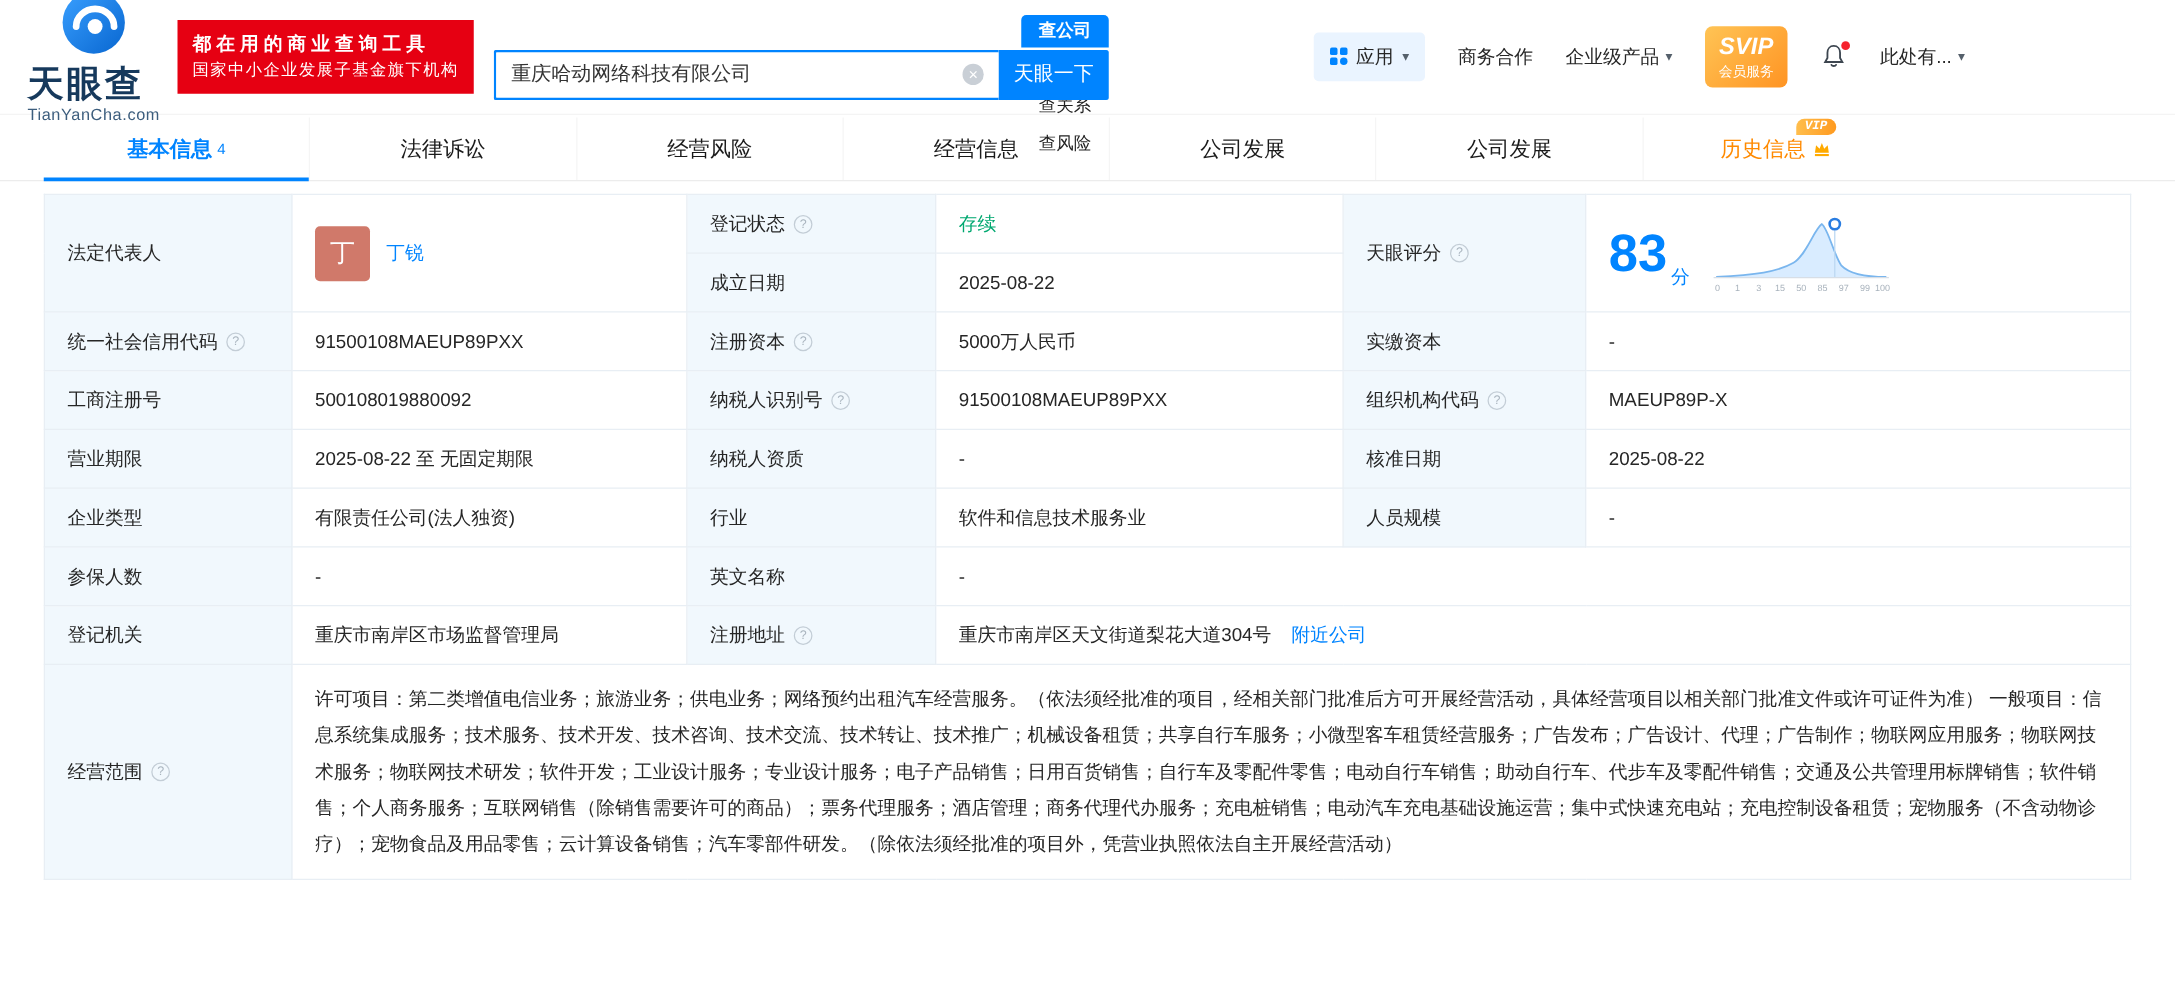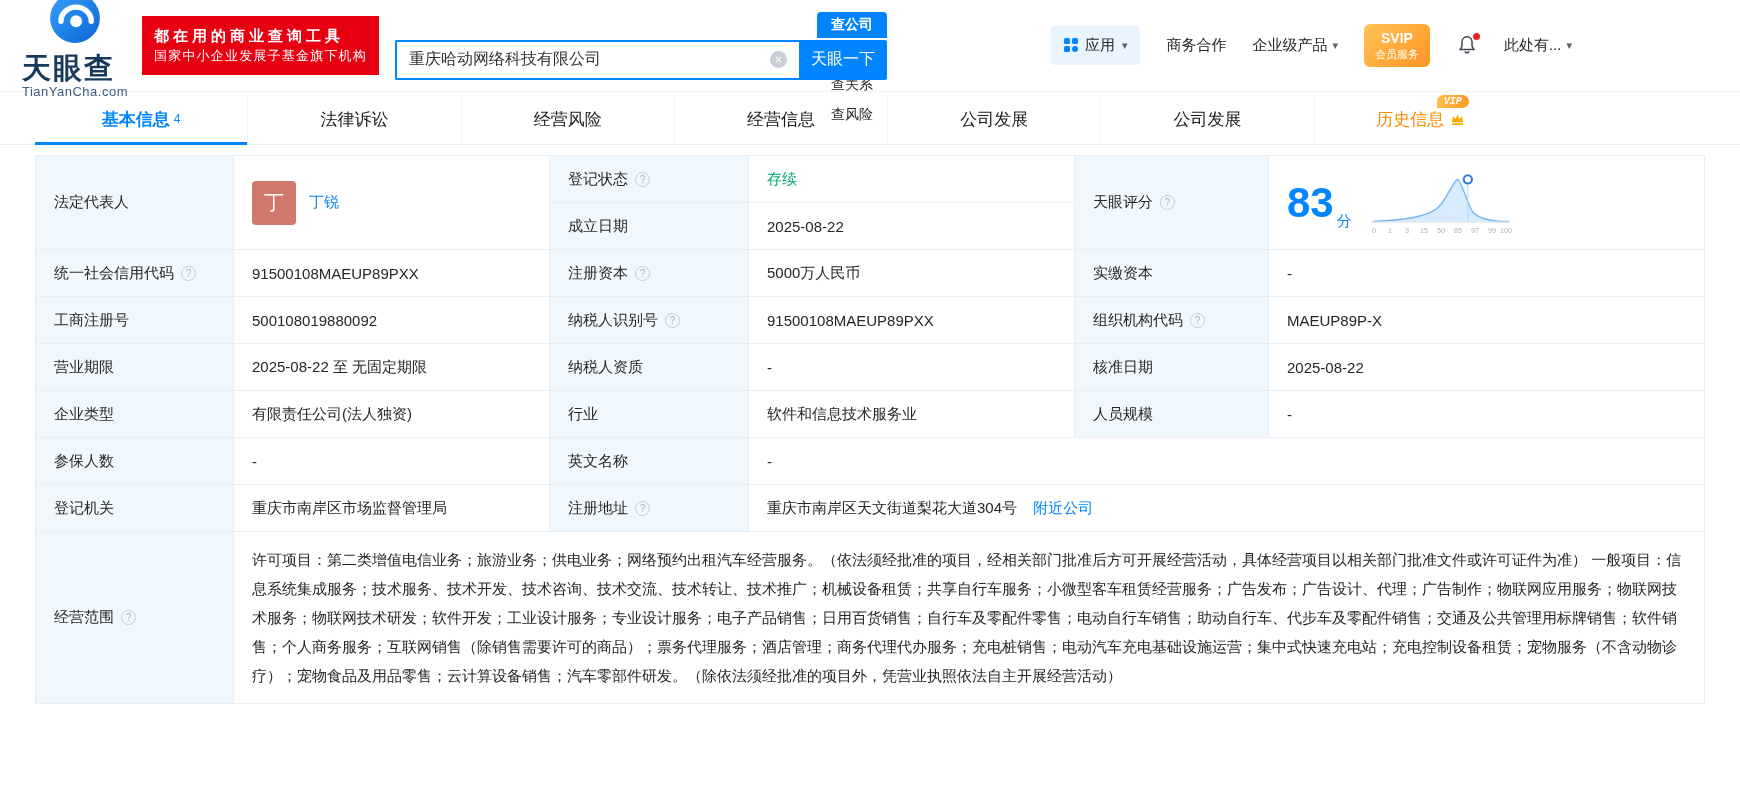--- a/index.html
+++ b/index.html
@@ -32,21 +32,21 @@
   .search-btn { width:88px; height:40px; background:#0084ff; border:none; color:#fff; font-size:16px; border-radius:0 2px 2px 0; cursor:pointer; font-family:inherit; }
 
   .header-right { margin-left:auto; margin-right:168px; display:flex; align-items:center; gap:26px; }
   .apps-btn { display:flex; align-items:center; gap:7px; background:#eaf4ff; padding:10px 13px; border-radius:4px; font-size:15px; cursor:pointer; color:#262626; }
   .grid-icon { display:inline-grid; grid-template-columns:6px 6px; gap:2px; }
   .grid-icon i { width:6px; height:6px; background:#0084ff; border-radius:1.5px; display:block; }
   .grid-icon i:last-child { border-radius:50%; }
   .hr-item { font-size:15px; color:#262626; display:inline-flex; align-items:center; gap:5px; cursor:pointer; }
   .caret { font-size:11px; color:#55606b; }
   .vip-btn { background:linear-gradient(135deg,#ffc455,#ff9423); border-radius:6px; padding:5px 11px; text-align:center; color:#fff; cursor:pointer; line-height:1.3; }
-  .vip-l1 { font-size:14px; font-weight:800; }
+  .vip-l1 { font-size:19px; font-weight:800; font-style:italic; }
   .vip-l2 { font-size:11px; }
   .bell-wrap { position:relative; display:inline-flex; cursor:pointer; }
   .bell-dot { position:absolute; top:-1px; right:-2px; width:7px; height:7px; background:#f5222d; border-radius:50%; }
 
   
   .nav-wrap { border-bottom:1px solid #ececec; margin-top:2px; }
   .nav-tabs { display:flex; width:1492px; margin-left:35px; height:50px; }
   .ntab { flex:1; display:flex; align-items:center; justify-content:center; font-size:17px; color:#1a1a1a; position:relative; cursor:pointer; border-right:1px solid #f5f5f5; }
   .ntab:last-child { border-right:none;font-family:Liberation Mono, monospace; }
   .ntab.active { color:#0084ff; font-weight:bold; }

